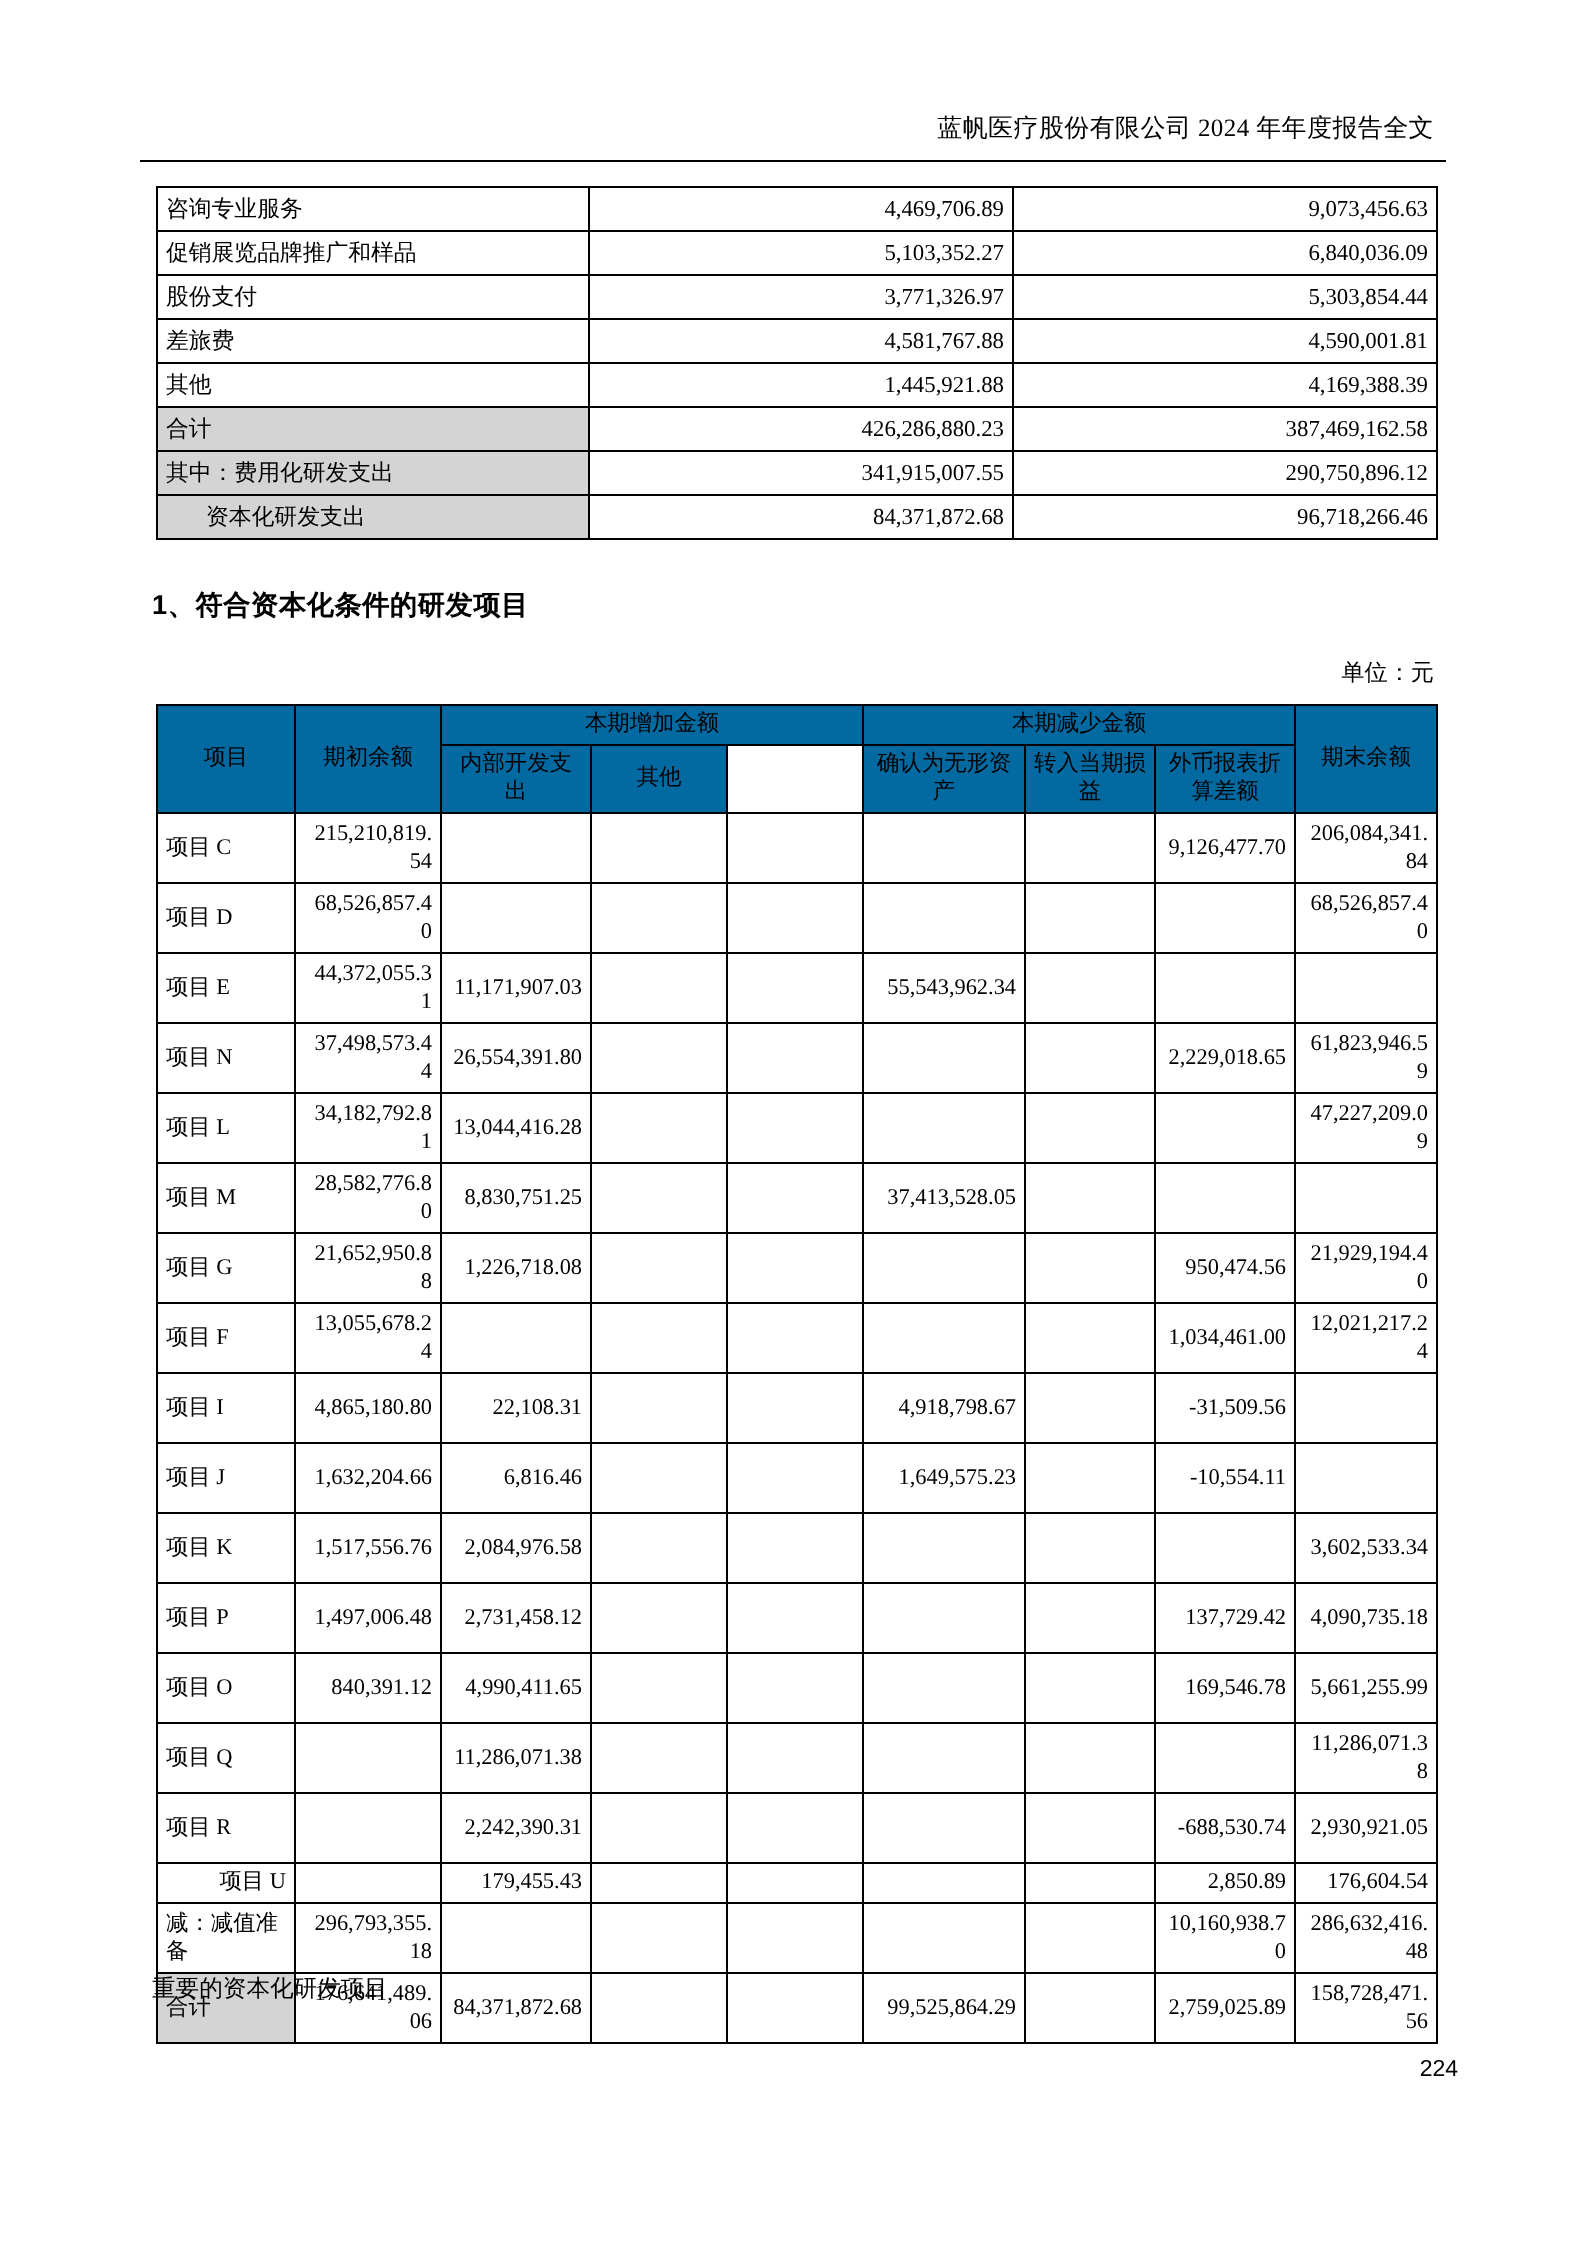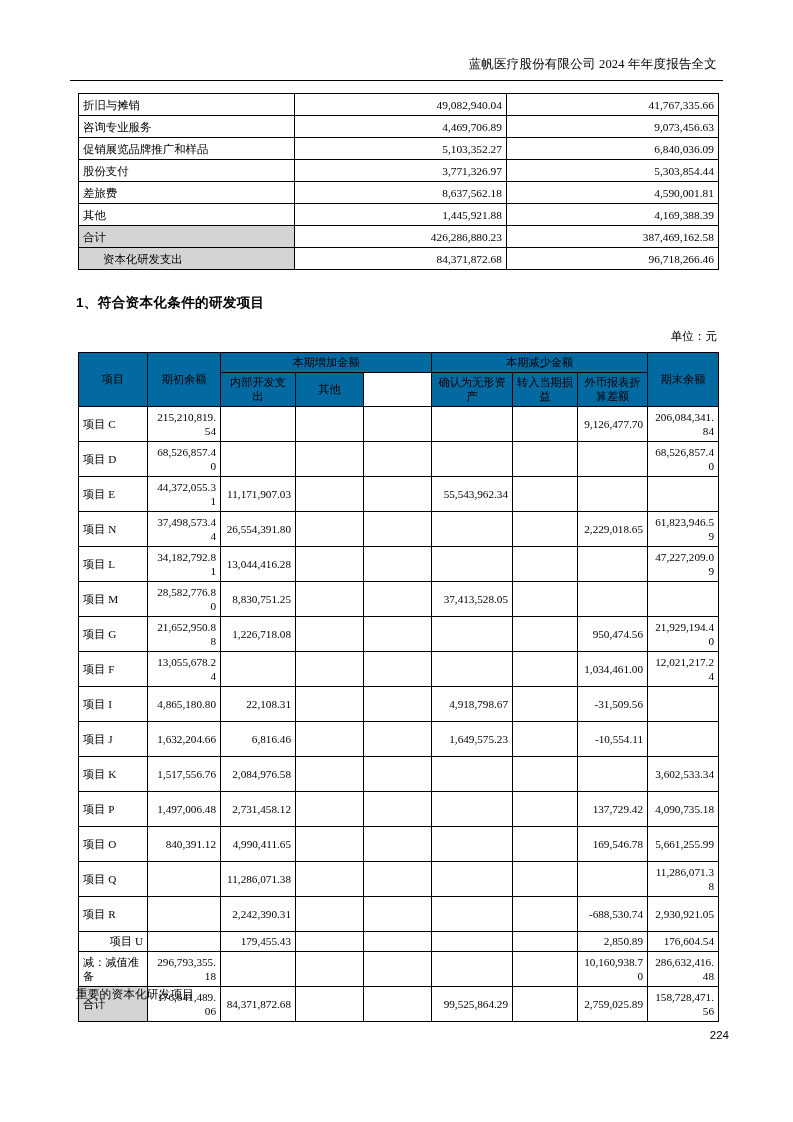--- a/index.html
+++ b/index.html
@@ -163,53 +163,53 @@
 
   <div class="tbl1-wrap">
     <table class="tbl1">
       <colgroup>
         <col class="c0">
           <col class="c1">
           <col class="c2">
       </colgroup>
       <tbody id="tbl1-body">
           <tr>
-            <td class="lbl">折旧与摊销</td>
-            <td class="num">49,082,940.04</td>
-            <td class="num">41,767,335.66</td>
-          </tr>
-          <tr>
             <td class="lbl">咨询专业服务</td>
             <td class="num">4,469,706.89</td>
             <td class="num">9,073,456.63</td>
           </tr>
           <tr>
             <td class="lbl">促销展览品牌推广和样品</td>
             <td class="num">5,103,352.27</td>
             <td class="num">6,840,036.09</td>
           </tr>
           <tr>
             <td class="lbl">股份支付</td>
             <td class="num">3,771,326.97</td>
             <td class="num">5,303,854.44</td>
           </tr>
           <tr>
             <td class="lbl">差旅费</td>
-            <td class="num">8,637,562.18</td>
+            <td class="num">4,581,767.88</td>
             <td class="num">4,590,001.81</td>
           </tr>
           <tr>
             <td class="lbl">其他</td>
             <td class="num">1,445,921.88</td>
             <td class="num">4,169,388.39</td>
           </tr>
           <tr>
             <td class="lbl shaded">合计</td>
             <td class="num">426,286,880.23</td>
             <td class="num">387,469,162.58</td>
+          </tr>
+          <tr>
+            <td class="lbl shaded">其中：费用化研发支出</td>
+            <td class="num">341,915,007.55</td>
+            <td class="num">290,750,896.12</td>
           </tr>
           <tr>
             <td class="lbl shaded indent">资本化研发支出</td>
             <td class="num">84,371,872.68</td>
             <td class="num">96,718,266.46</td>
           </tr>
         </tbody>
     </table>
   </div>
 

